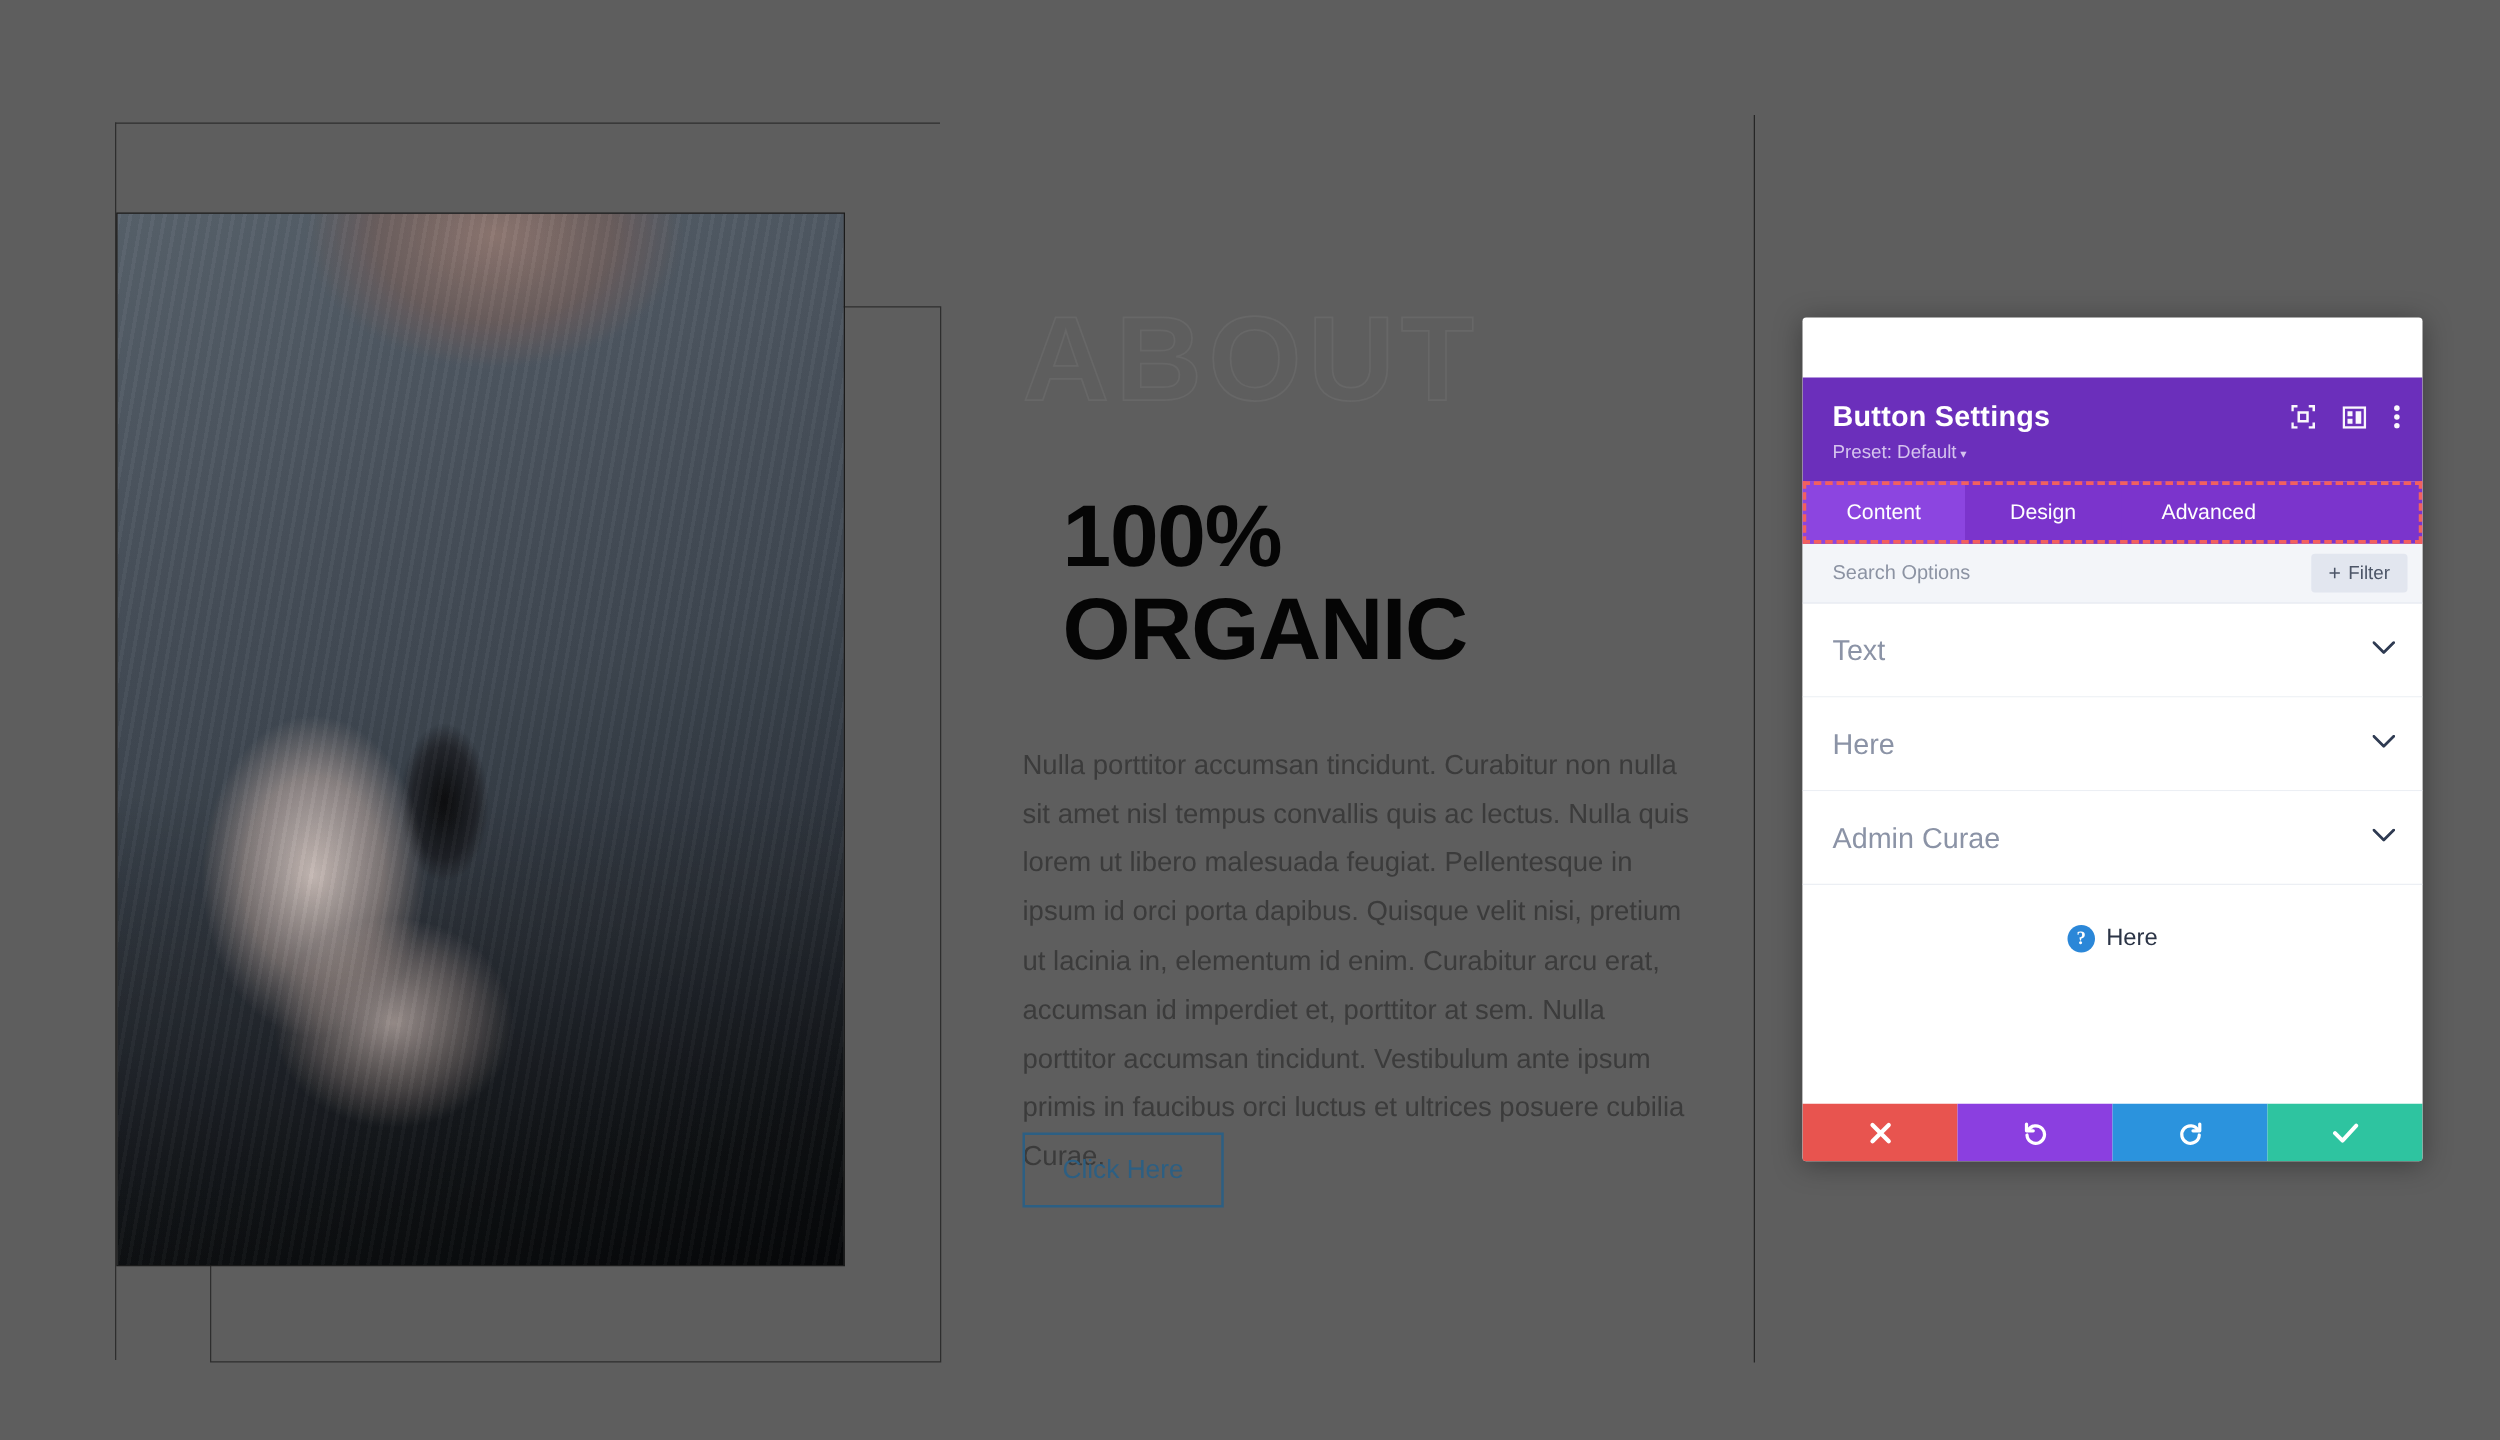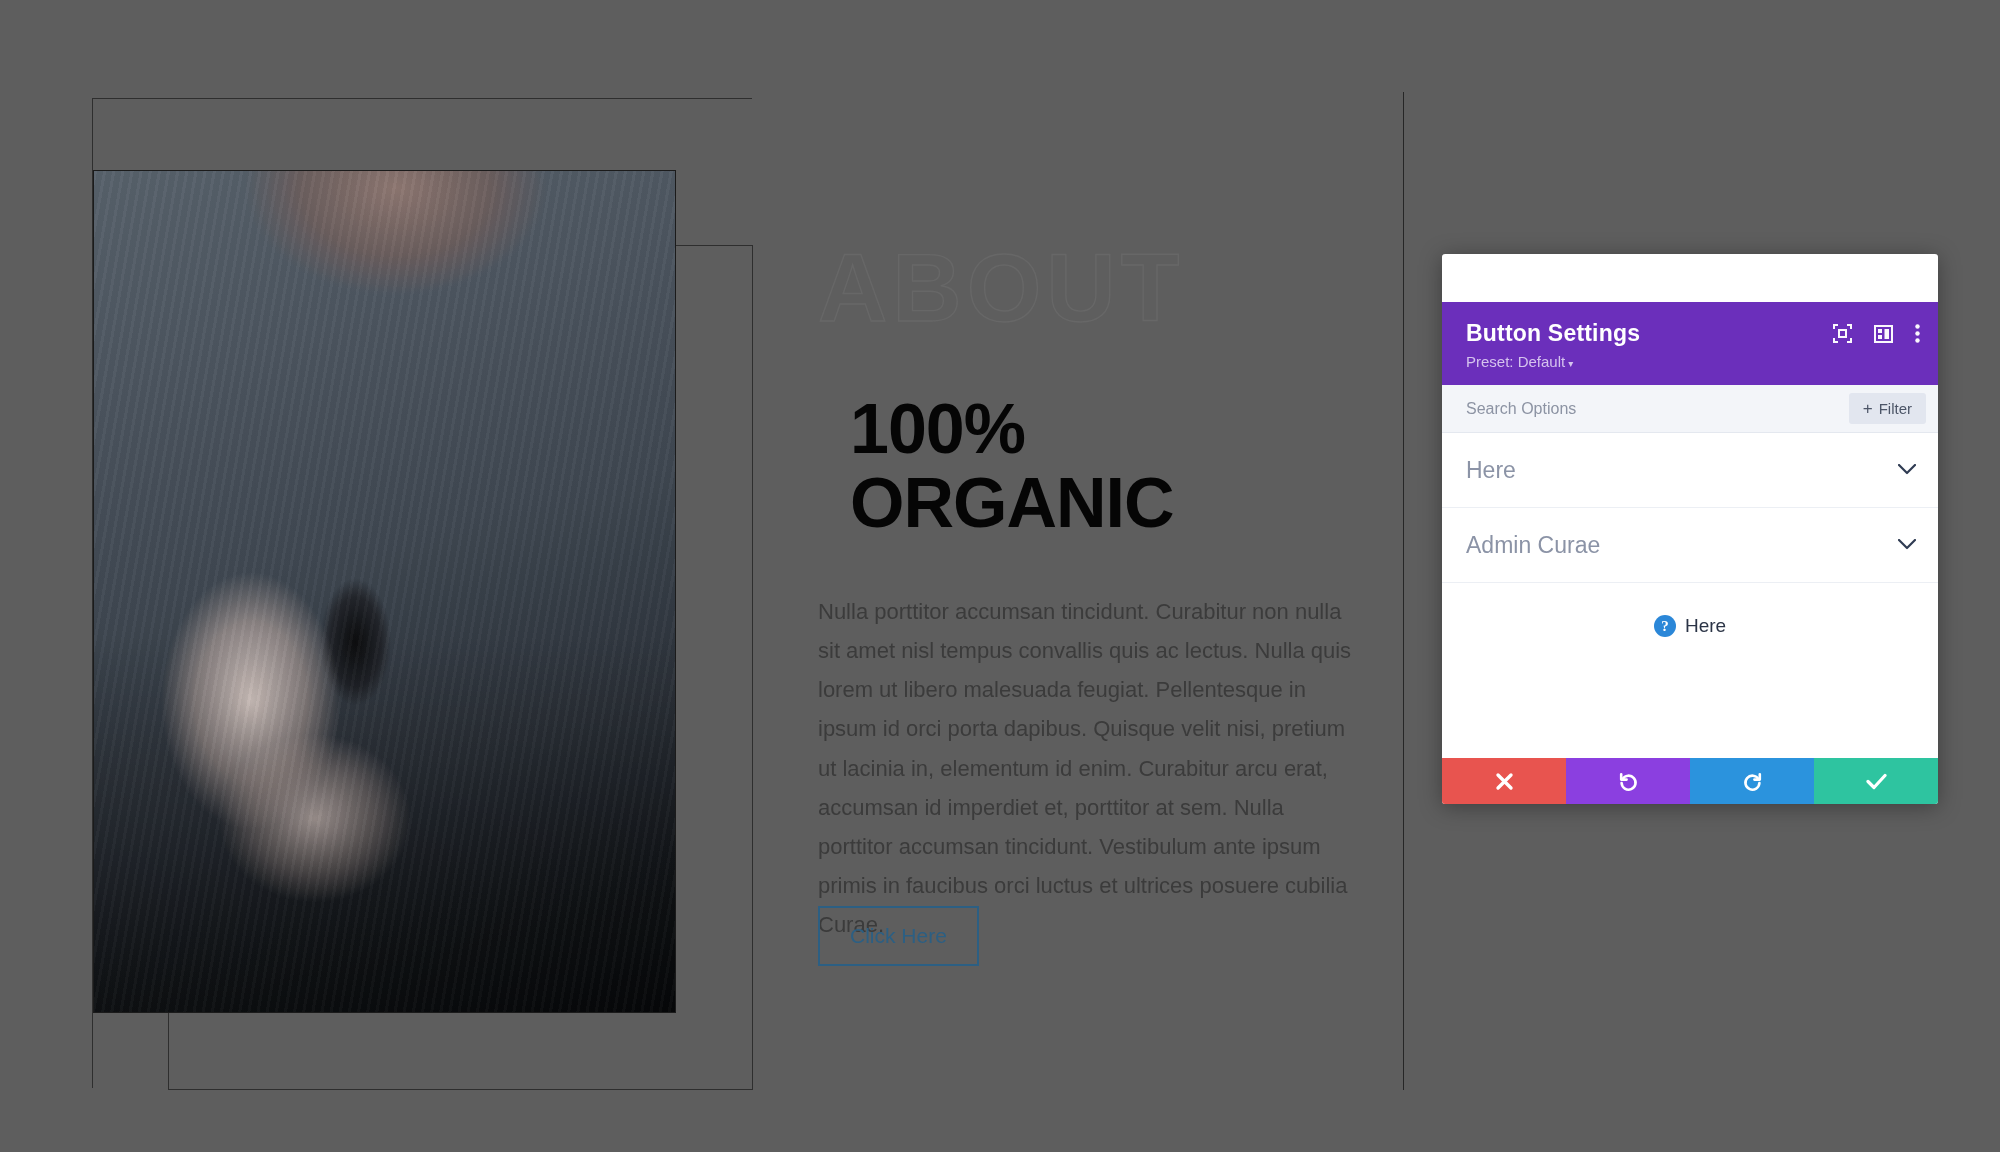--- a/index.html
+++ b/index.html
@@ -207,30 +207,43 @@
       <span class="hdr-icon">
         <svg width="5" height="19" viewBox="0 0 5 19">
           <circle cx="2.5" cy="2.5" r="2.2" fill="#ffffff"></circle>
           <circle cx="2.5" cy="9.5" r="2.2" fill="#ffffff"></circle>
           <circle cx="2.5" cy="16.5" r="2.2" fill="#ffffff"></circle>
         </svg>
       </span>
     </div>
   </div>
 
+  <div id="tab-strip">
+    <div class="tab active" id="tab-content">Content</div>
+    <div class="tab" id="tab-design">Design</div>
+    <div class="tab" id="tab-advanced">Advanced</div>
+  </div>
 
   <div id="search-row">
     <input id="search-input" type="text" placeholder="Search Options" style="">
     <button id="filter-button">
       <span class="plus">+</span>
       <span>Filter</span>
     </button>
   </div>
 
   <div>
+    <div class="accordion-row">
+      <span class="accordion-label">Text</span>
+      <span class="chev">
+        <svg width="18" height="11" viewBox="0 0 18 11">
+            <path d="M1 1l8 8 8-8" fill="none" stroke="#2f3b52" stroke-width="2.2" stroke-linecap="round" stroke-linejoin="round"></path>
+          </svg>
+      </span>
+    </div>
     <div class="accordion-row">
       <span class="accordion-label">Here</span>
       <span class="chev">
         <svg width="18" height="11" viewBox="0 0 18 11">
             <path d="M1 1l8 8 8-8" fill="none" stroke="#2f3b52" stroke-width="2.2" stroke-linecap="round" stroke-linejoin="round"></path>
           </svg>
       </span>
     </div>
     <div class="accordion-row">
       <span class="accordion-label">Admin Curae</span>

